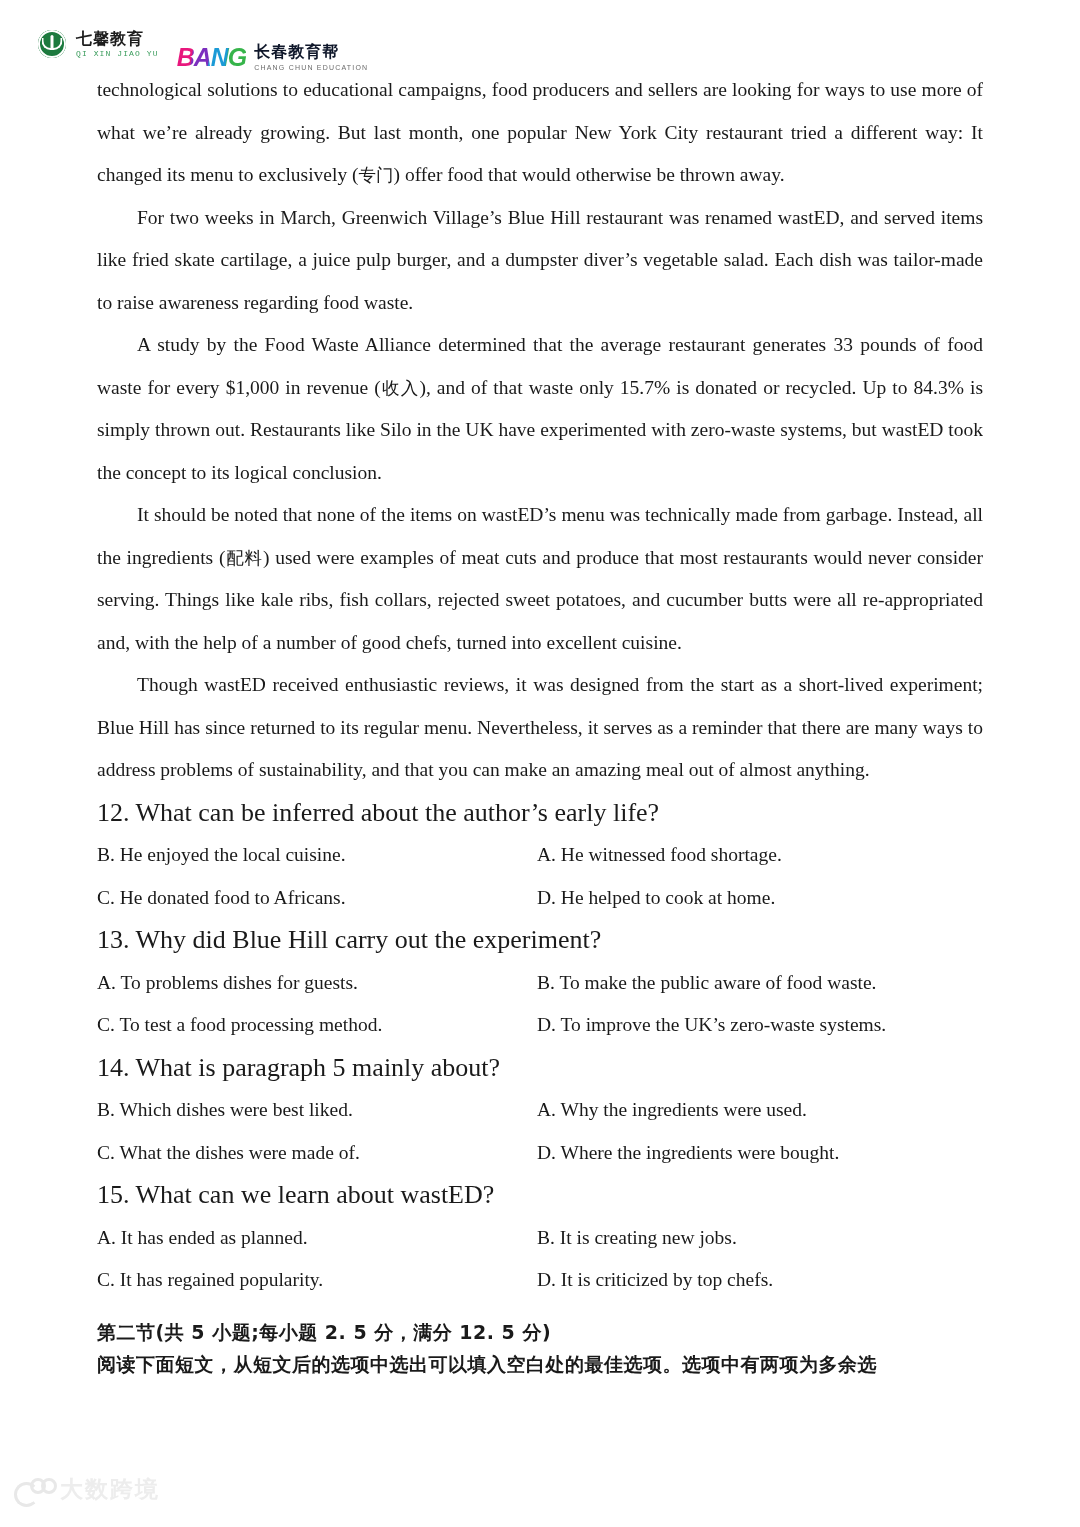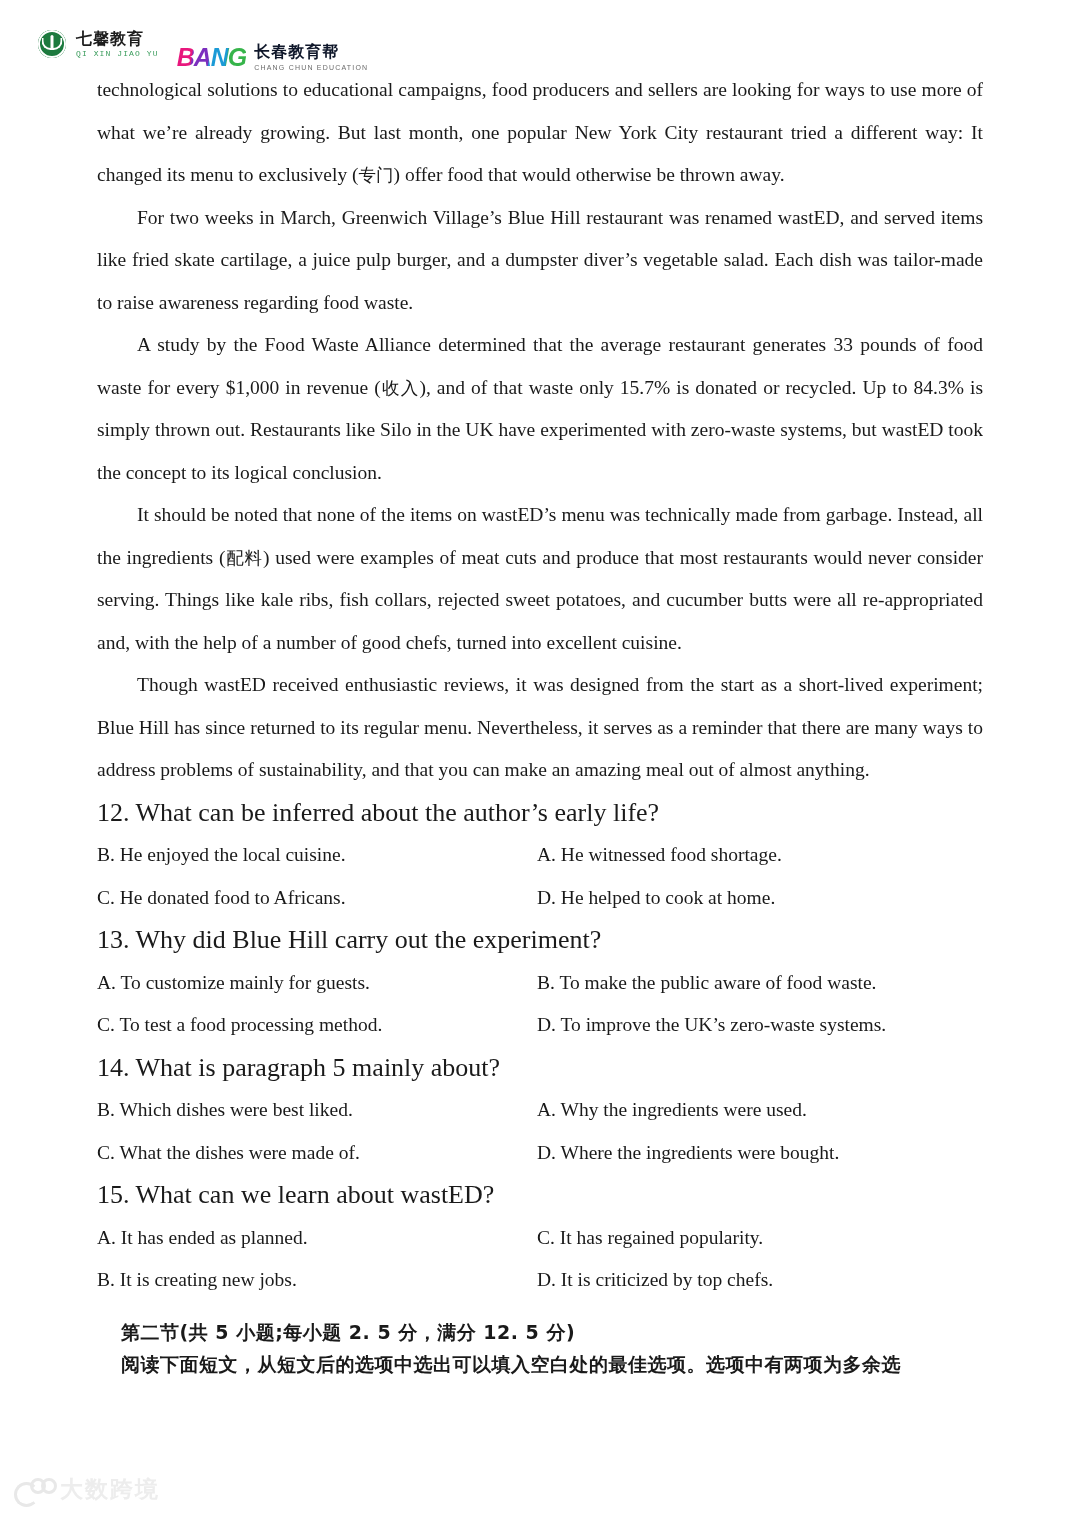--- a/index.html
+++ b/index.html
@@ -171,21 +171,20 @@
   .cn-section {
     margin-top: 14px;
     font-family: "DejaVu Sans", sans-serif;
     font-weight: 700;
     font-size: 19px;
     line-height: 32px;
     letter-spacing: 0.5px;
   }
   .cn-section .line {
     white-space: nowrap;
-    margin-left: 24px;
   }
 
   
   .watermark {
     position: absolute;
     left: 14px;
     bottom: 22px;
     display: flex;
     align-items: center;
     gap: 8px;
@@ -266,41 +265,41 @@
         <div class="q-options">
           <div class="opt">B. He enjoyed the local cuisine.</div>
           <div class="opt">A. He witnessed food shortage.</div>
           <div class="opt">C. He donated food to Africans.</div>
           <div class="opt">D. He helped to cook at home.</div>
         </div>
       </div>
       <div class="question-block">
         <p class="q-stem">13. Why did Blue Hill carry out the experiment?</p>
         <div class="q-options">
-          <div class="opt">A. To customize mainly for guests.</div>
+          <div class="opt">A. To problems dishes for guests.</div>
           <div class="opt">B. To make the public aware of food waste.</div>
           <div class="opt">C. To test a food processing method.</div>
           <div class="opt">D. To improve the UK’s zero-waste systems.</div>
         </div>
       </div>
       <div class="question-block">
         <p class="q-stem">14. What is paragraph 5 mainly about?</p>
         <div class="q-options">
           <div class="opt">B. Which dishes were best liked.</div>
           <div class="opt">A. Why the ingredients were used.</div>
           <div class="opt">C. What the dishes were made of.</div>
           <div class="opt">D. Where the ingredients were bought.</div>
         </div>
       </div>
       <div class="question-block">
         <p class="q-stem">15. What can we learn about wastED?</p>
         <div class="q-options">
           <div class="opt">A. It has ended as planned.</div>
+          <div class="opt">B. It is creating new jobs.</div>
           <div class="opt">C. It has regained popularity.</div>
-          <div class="opt">B. It is creating new jobs.</div>
           <div class="opt">D. It is criticized by top chefs.</div>
         </div>
       </div>
     </div>
 
   <div class="cn-section">
     <div class="line">第二节(共 5 小题;每小题 2. 5 分，满分 12. 5 分)</div>
     <div class="line">阅读下面短文，从短文后的选项中选出可以填入空白处的最佳选项。选项中有两项为多余选</div>
   </div>
 

